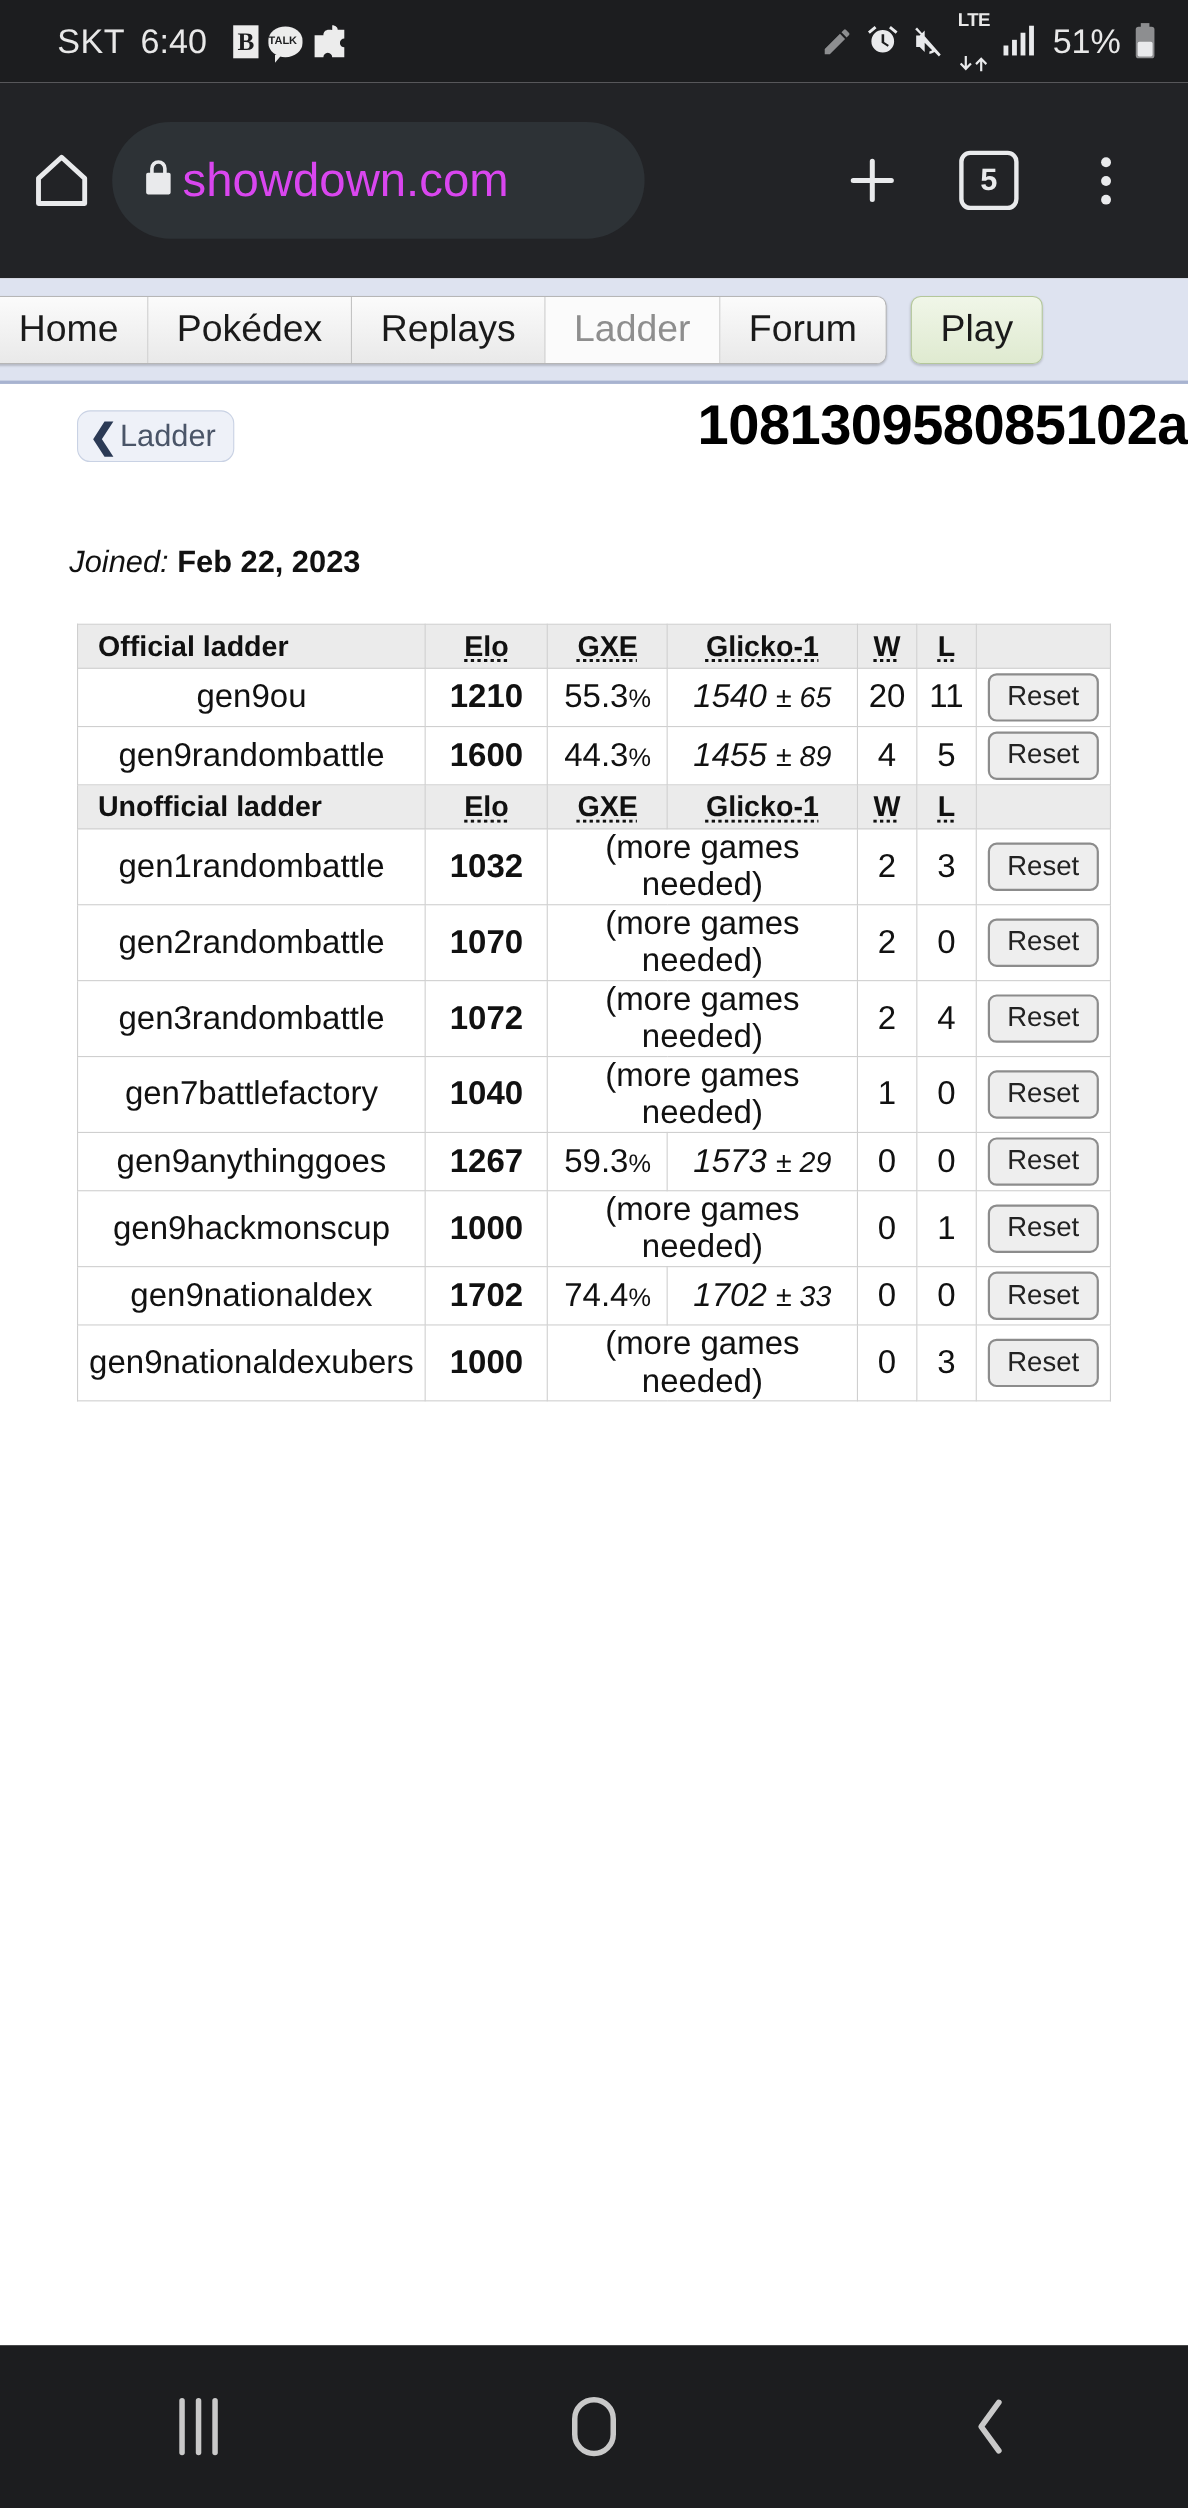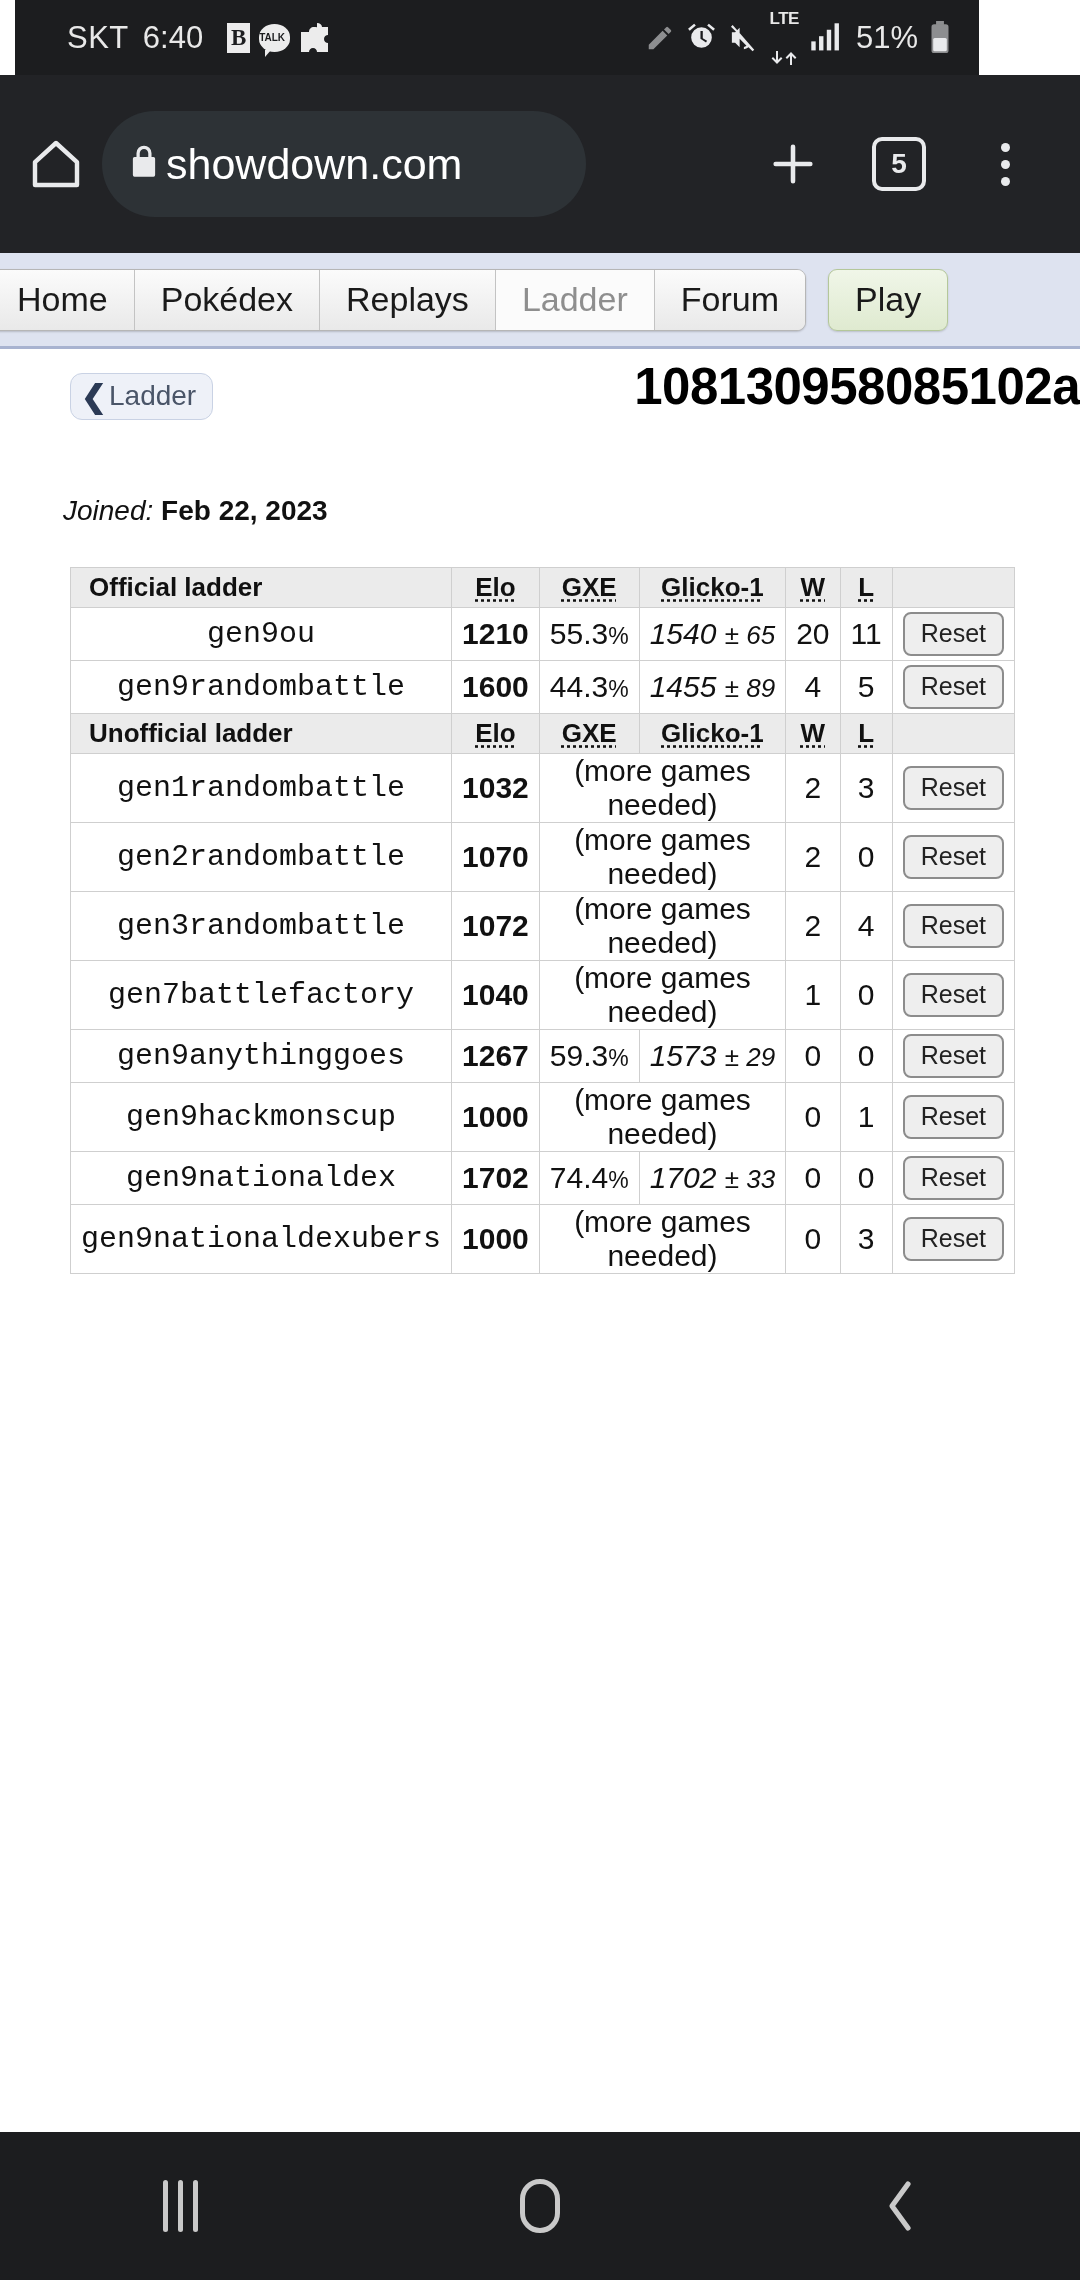--- a/index.html
+++ b/index.html
@@ -6,21 +6,21 @@
   html, body {
     width: 1080px; height: 2280px;
     font-family: "Liberation Sans", sans-serif;
     background: #ffffff;
     overflow: hidden;
   }
   #screen { position: relative; width: 1080px; height: 2280px; background:#fff; }
 
   
   .statusbar {
-    position: absolute; top:0; left:15px; width:964px; height:75px;
+    position: absolute; top:0; left:0; width:1080px; height:75px;
     background:#1c1d1f; color:#e8e8e8;
     display:flex; align-items:center; justify-content:space-between;
     padding: 0 28px 0 52px;
   }
   .sb-left { display:flex; align-items:center; gap:14px; }
   .sb-carrier { font-size:31px; letter-spacing:0.5px; }
   .sb-clock  { font-size:31px; }
   .sb-notif { display:flex; align-items:center; gap:9px; margin-left:10px; }
   .ico-b {
     width:23px; height:30px; background:#ececec; color:#1c1d1f;
@@ -52,21 +52,21 @@
     display:flex; align-items:center;
   }
   .home-btn { width:112px; display:flex; align-items:center; justify-content:center; }
   .omnibox {
     width:484px; height:106px; background:#2d3236; border-radius:53px;
     display:flex; align-items:center; padding:0 26px; overflow:hidden;
     margin-left:-10px;
   }
   .lock { flex:0 0 auto; margin-right:14px; }
   .omnitext {
-    font-size:43px; color:#ffffff; white-space:nowrap;
+    font-size:43px; color:#d946ef; white-space:nowrap;
     overflow:hidden; margin-left:-8px;
   }
   .chrome-actions { display:flex; align-items:center; margin-left:auto; padding-right:22px; gap:0; }
   .ch-btn { width:106px; height:106px; display:flex; align-items:center; justify-content:center; }
   .tabcount {
     width:54px; height:54px; border:4px solid #e9eaec; border-radius:10px;
     color:#e9eaec; font-size:28px; font-weight:600;
     display:flex; align-items:center; justify-content:center;
   }
   .kebab { display:flex; flex-direction:column; gap:8px; align-items:center; }
@@ -139,21 +139,21 @@
     padding:0 10px; height:53px; text-align:center; vertical-align:middle;
   }
   tr.secthead th {
     background:#ebebeb; font-size:26px; font-weight:bold; height:40px;
   }
   tr.secthead th.lad { text-align:left; padding-left:18px; }
   tr.secthead th abbr {
     text-decoration: underline dotted;
     text-underline-offset:3px;
   }
-  td.lad { text-align:left; padding-left:18px; font-size:31px;font-family:Liberation Mono, monospace; }
+  td.lad { text-align:left; padding-left:18px; font-size:31px; }
   td.elo { font-weight:bold; font-size:32px; }
   td.gxe { font-size:31px; }
   td.gxe .pct { font-size:23px; }
   td.glicko { font-style:italic; font-size:31px; white-space:nowrap; }
   td.glicko .dev { font-size:26px; }
   td.nogames { color:#9a9a9a; font-size:28px; }
   td.wl { font-size:30px; }
   td.act { width:100px; padding:0; }
   .resetbtn {
     display:inline-block; background:#eeeeee; border:2px solid #8c8c8c;

